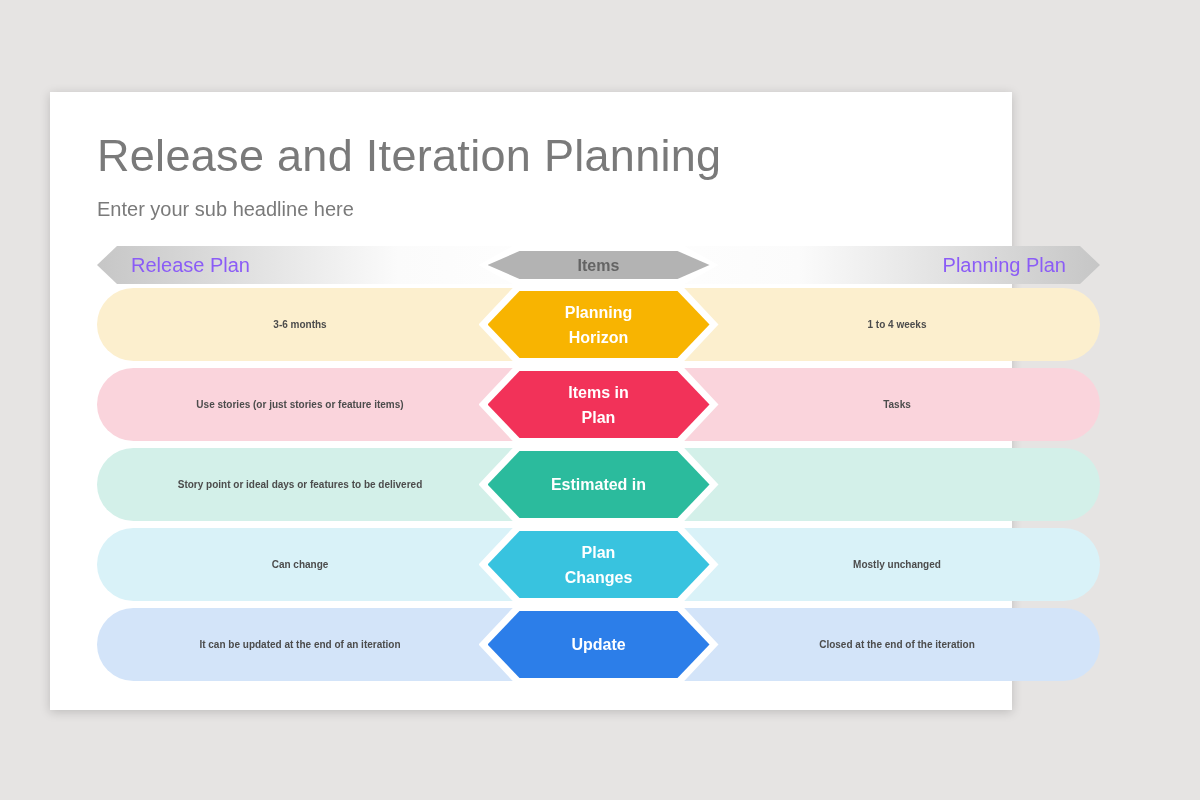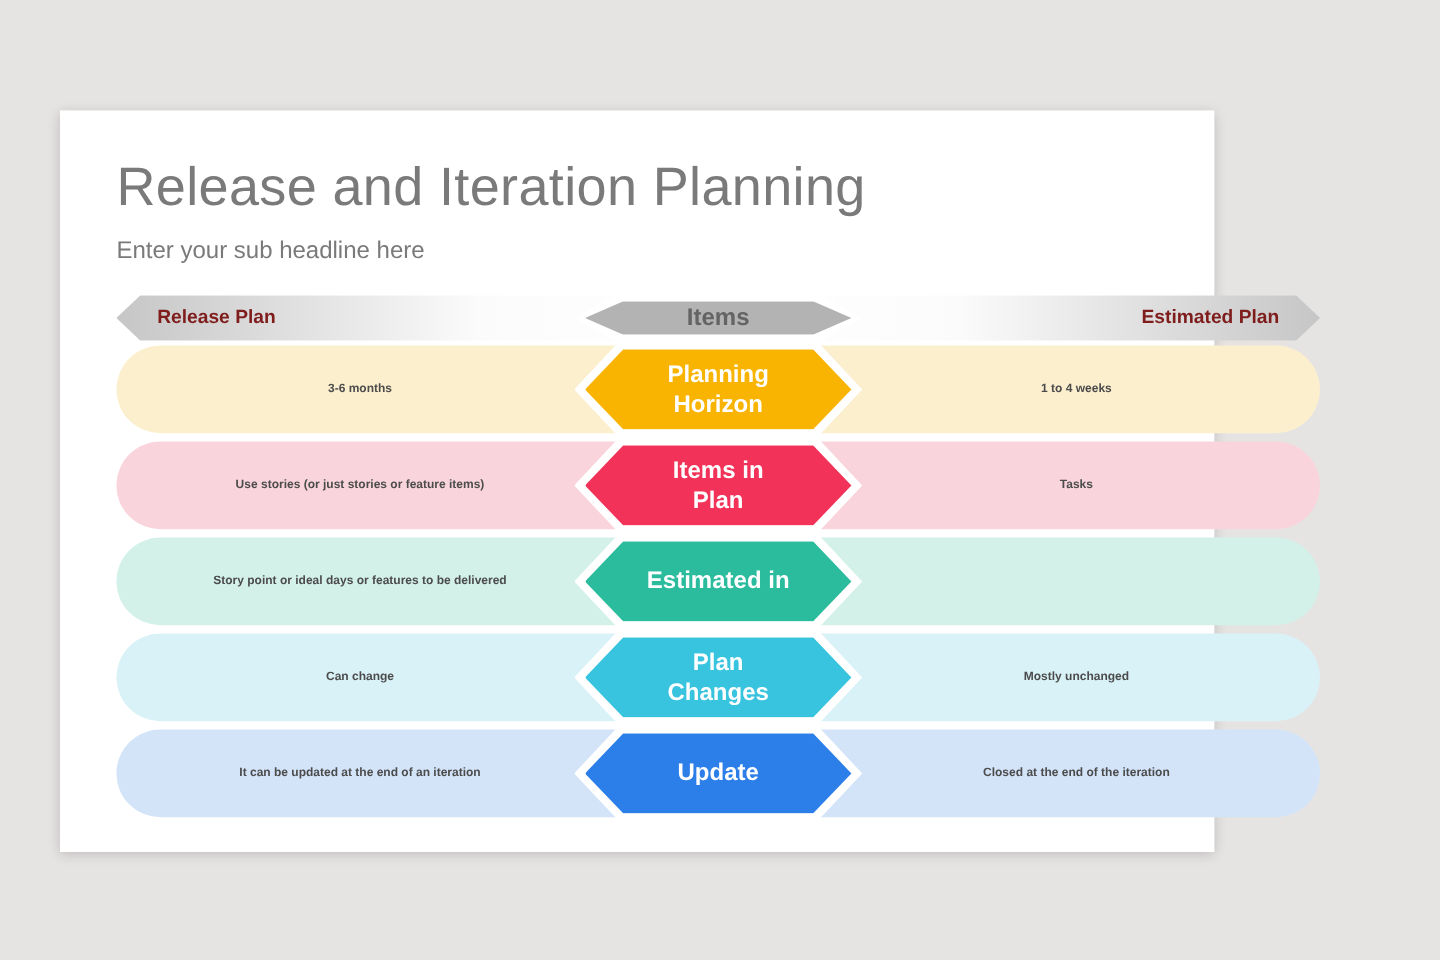--- a/index.html
+++ b/index.html
@@ -27,21 +27,21 @@
 
   
   .hdr-row{position:relative;height:38px;margin-bottom:4px;}
   .hdr-bar{
     position:absolute;inset:0;
     clip-path:polygon(0 50%,20px 0,calc(100% - 20px) 0,100% 50%,calc(100% - 20px) 100%,20px 100%);
     background:linear-gradient(90deg,#c6c6c6 0%,#fbfbfb 30%,#ffffff 50%,#fbfbfb 70%,#c6c6c6 100%);
   }
   .hdr-label{
     position:absolute;top:0;height:100%;display:flex;align-items:center;
-    font-size:16px;font-weight:bold;color:#7f1d1d;
+    font-size:20px;font-weight:normal;color:#8b5cf6;
   }
   .hdr-label.l{left:34px;}
   .hdr-label.r{right:34px;}
 
   
   .row{position:relative;height:73px;margin-bottom:7px;}
   .pill{position:absolute;inset:0;border-radius:37px;}
   .cell{
     position:absolute;top:0;height:100%;
     display:flex;align-items:center;justify-content:center;
@@ -57,38 +57,38 @@
   .hex-outline{
     position:absolute;inset:0;background:#ffffff;
     clip-path:polygon(0 50%,38px 0,calc(100% - 38px) 0,100% 50%,calc(100% - 38px) 100%,38px 100%);
   }
   .hex-core{
     position:absolute;inset:7px 9px;
     clip-path:polygon(0 50%,32px 0,calc(100% - 32px) 0,100% 50%,calc(100% - 32px) 100%,32px 100%);
     display:flex;align-items:center;justify-content:center;
   }
   .hex-label{
-    text-align:center;font-size:20px;font-weight:bold;color:#ffffff;
+    text-align:center;font-size:16px;font-weight:bold;color:#ffffff;
     line-height:25px;white-space:pre-line;
   }
   .hdr-row .hex-label{color:#646464;}
 </style>
 </head>
 <body style="background: rgb(230, 228, 227);">
 
 <div class="slide">
   <div class="title">Release and Iteration Planning</div>
   <div class="subtitle">Enter your sub headline here</div>
 
   <div class="diagram">
 
     <div class="hdr-row">
       <div class="hdr-bar"></div>
       <div class="hdr-label l">Release Plan</div>
-      <div class="hdr-label r">Estimated Plan</div>
+      <div class="hdr-label r">Planning Plan</div>
       <div class="hex-wrap">
         <div class="hex-outline"></div>
         <div class="hex-core" style="background: rgb(179, 179, 179);">
           <div class="hex-label">Items</div>
         </div>
       </div>
     </div>
 
     <div class="row">
       <div class="pill" style="background: rgb(252, 239, 206);"></div>

